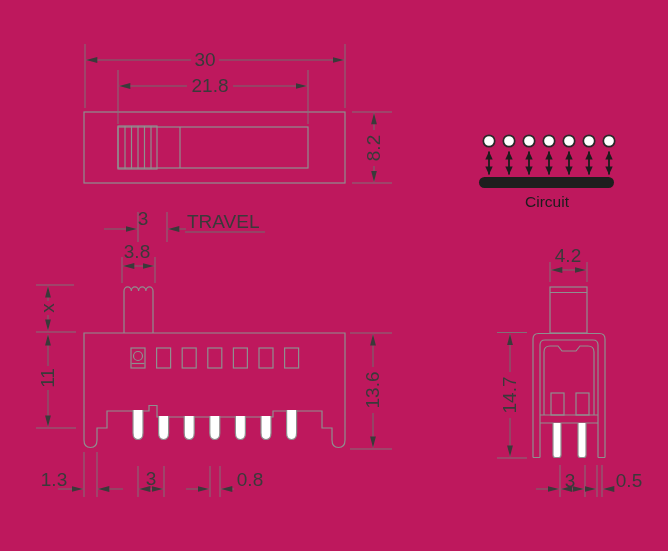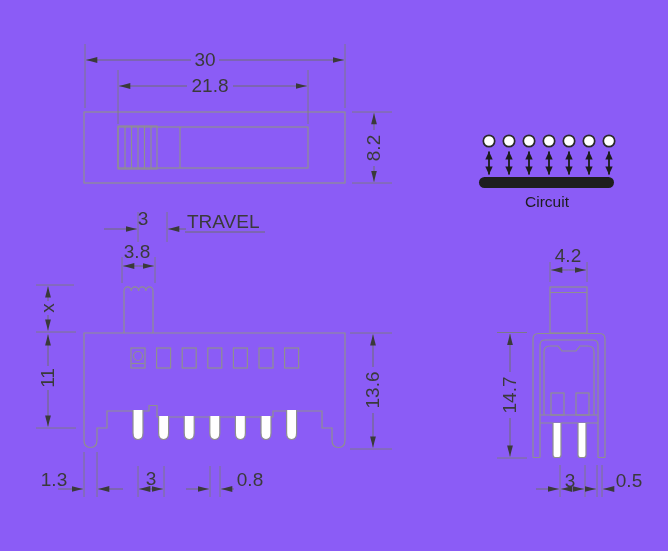--- a/index.html
+++ b/index.html
@@ -1,16 +1,16 @@
 <!DOCTYPE html>
 <html><head>
 <meta charset="utf-8">
 <style>
   html,body{margin:0;padding:0;background:#fff;}
-  .canvas{position:relative;width:668px;height:551px;background:#8b5cf6;overflow:hidden;}
+  .canvas{position:relative;width:668px;height:551px;background:#be185d;overflow:hidden;}
   svg{position:absolute;left:0;top:0;}
   svg text{
     font-family:"Liberation Sans", sans-serif;
     font-size:19px;
     fill:#3a3a3a;
   }
   .o   {fill:none;stroke:#8f8f8f;stroke-width:1.2;}       
   .pin {fill:#ffffff;stroke:#8f8f8f;stroke-width:1.2;}    
   .dim {fill:none;stroke:#6f6f6f;stroke-width:1;}         
   .ext {fill:none;stroke:#7a7a7a;stroke-width:0.9;}       

